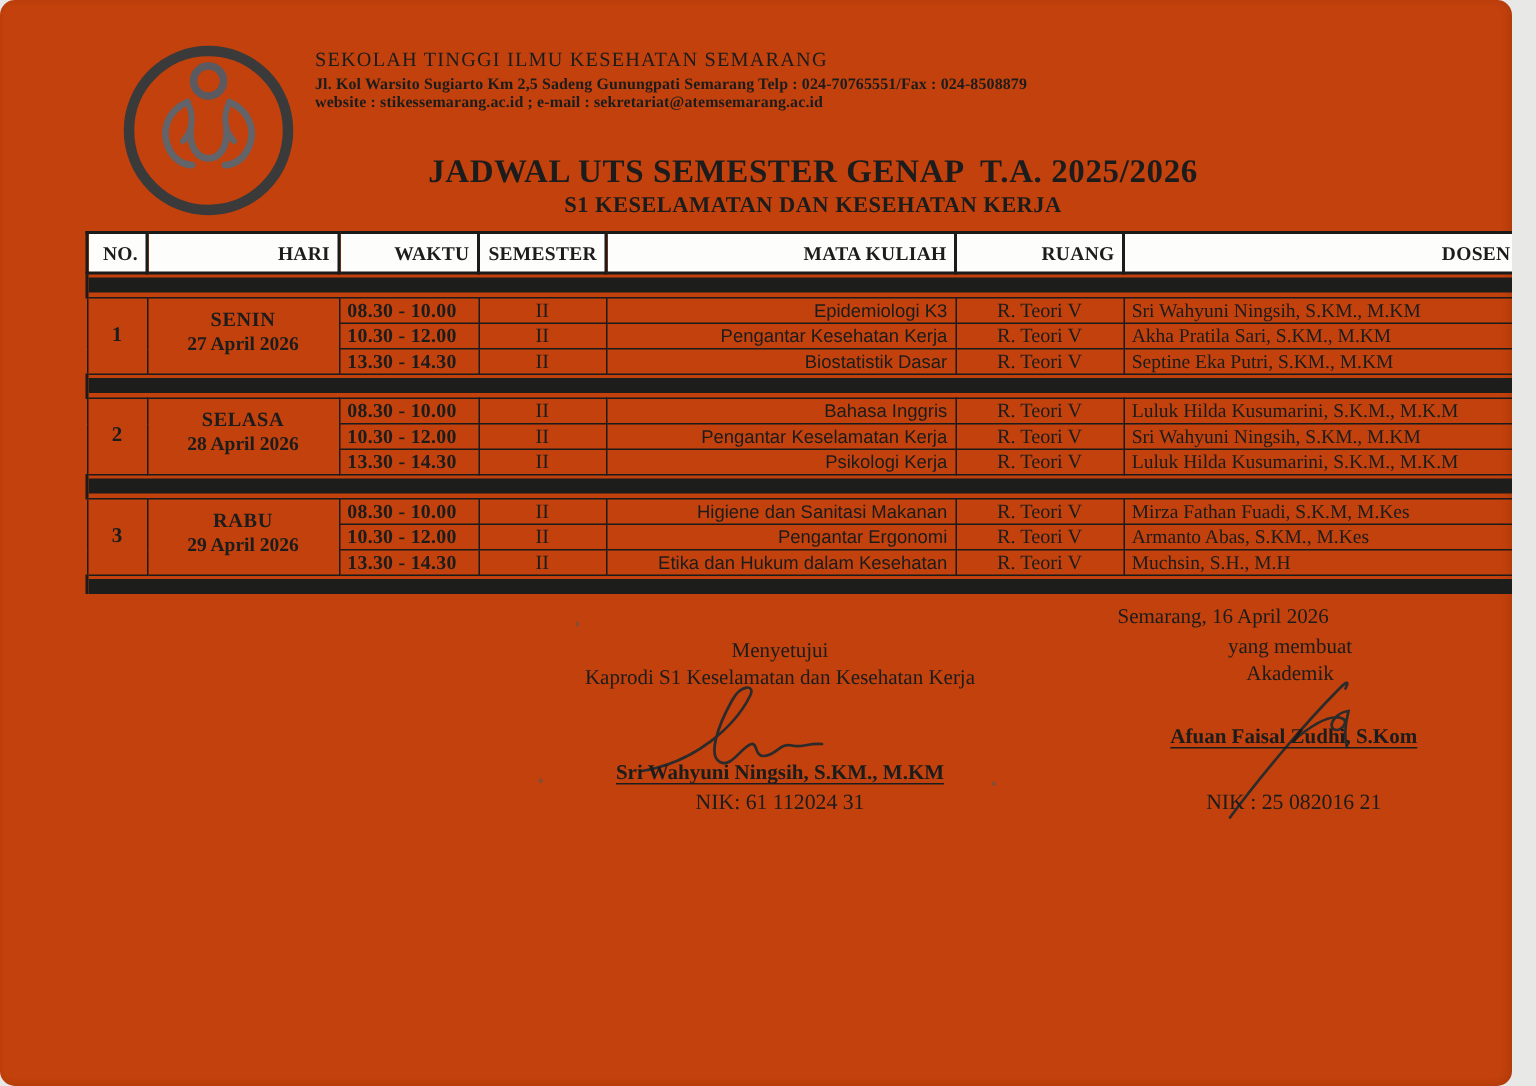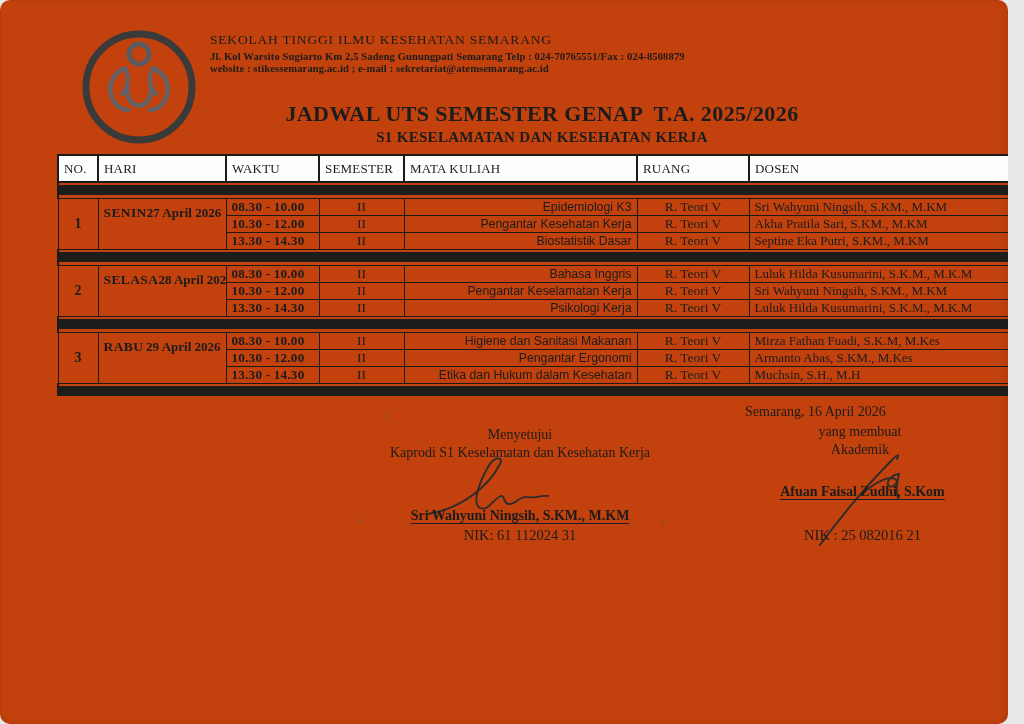--- a/index.html
+++ b/index.html
@@ -32,27 +32,27 @@
     position:absolute;top:154px;left:57px;
     width:955px;border-collapse:collapse;table-layout:fixed;
   }
   table.schedule th, table.schedule td{
     border:1.6px solid #1b1b1b;
     padding:0 5px;
     overflow:hidden;white-space:nowrap;
   }
   table.schedule th{
     border-width:2px;height:25px;
-    font-size:13px;font-weight:normal;text-align:left;letter-spacing:0.2px;
+    font-size:13px;font-weight:bold;text-align:right;letter-spacing:0.2px;
     background:#fdfdfc;
   }
   tr.data-row{height:17px;}
   td.no{font-size:14px;font-weight:bold;text-align:center;}
   td.hari{padding:0;vertical-align:top;}
-  .hari-inner{height:100%;display:flex;flex-direction:row;justify-content:space-between;
+  .hari-inner{height:100%;display:flex;flex-direction:column;justify-content:space-between;
     align-items:center;padding:6px 0 2px 0;box-sizing:border-box;}
   .day{font-size:13.5px;font-weight:bold;letter-spacing:0.4px;}
   .date{font-size:13px;font-weight:bold;}
   td.waktu{font-size:13.2px;font-weight:bold;text-align:left;letter-spacing:0.2px;}
   td.sem{font-size:13.5px;text-align:center;}
   td.mk{font-family:"Liberation Sans", sans-serif;font-size:12.3px;text-align:right;}
   td.ruang{font-size:13.5px;text-align:center;}
   td.dosen{font-size:13px;text-align:left;}
   tr.band-row td{border-left:2px solid #1b1b1b;border-right:2px solid #1b1b1b;
     border-top:none;border-bottom:none;padding:0;}

